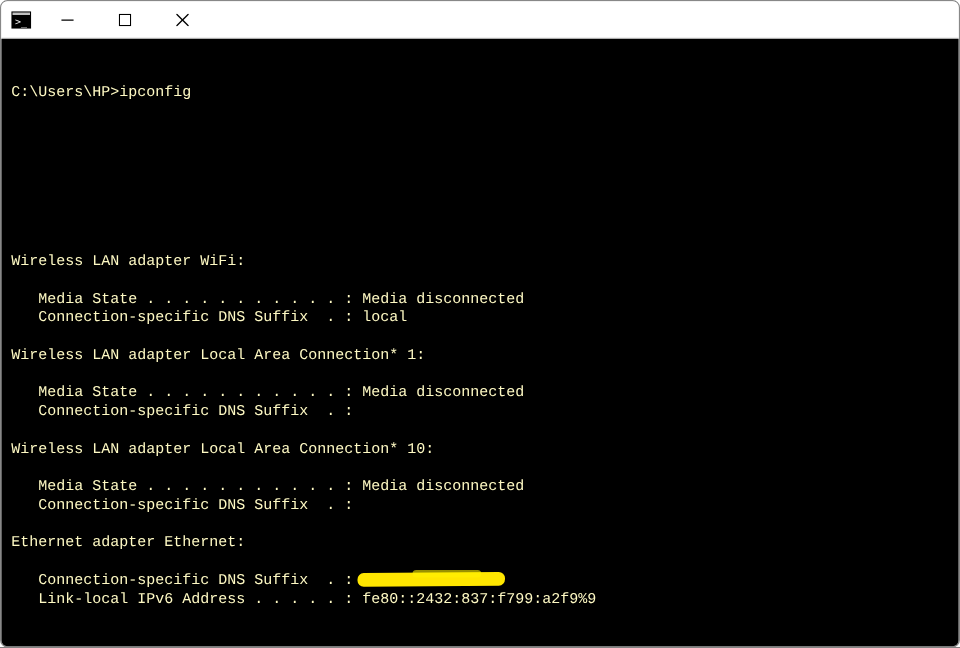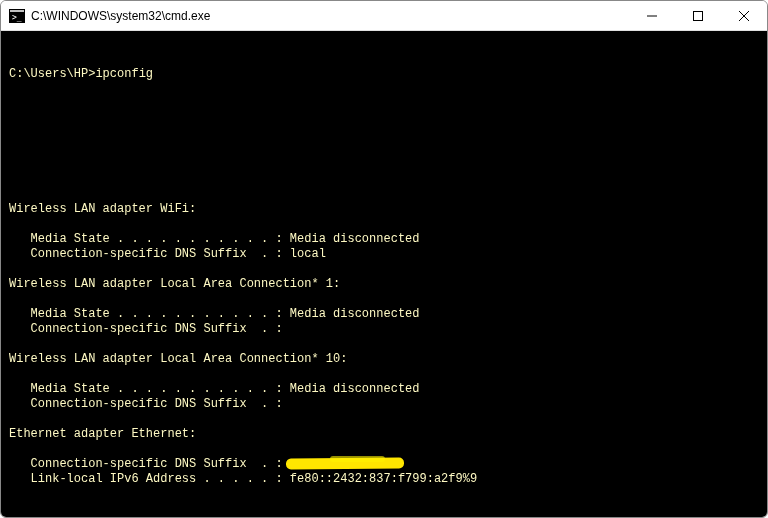--- a/index.html
+++ b/index.html
@@ -93,21 +93,20 @@
 <body>
 
 <div class="titlebar">
   <span class="titlebar-icon">
     <svg viewBox="0 0 16 14">
         <rect x="0" y="0" width="16" height="14" fill="#000"></rect>
         <rect x="1" y="1" width="14" height="2" fill="#c0c0c0"></rect>
         <text x="3" y="11" font-size="8" fill="#fff" font-family="monospace">&gt;_</text>
       </svg>
   </span>
-  <span class="titlebar-title">C:\WINDOWS\system32\cmd.exe</span>
   <div class="titlebar-controls">
     <div class="titlebar-btn">
       <svg viewBox="0 0 10 10">
           <line x1="0" y1="5" x2="10" y2="5" stroke="#000" stroke-width="1"></line>
         </svg>
     </div>
     <div class="titlebar-btn">
       <svg viewBox="0 0 10 10">
           <rect x="0.5" y="0.5" width="9" height="9" fill="none" stroke="#000" stroke-width="1"></rect>
         </svg>

